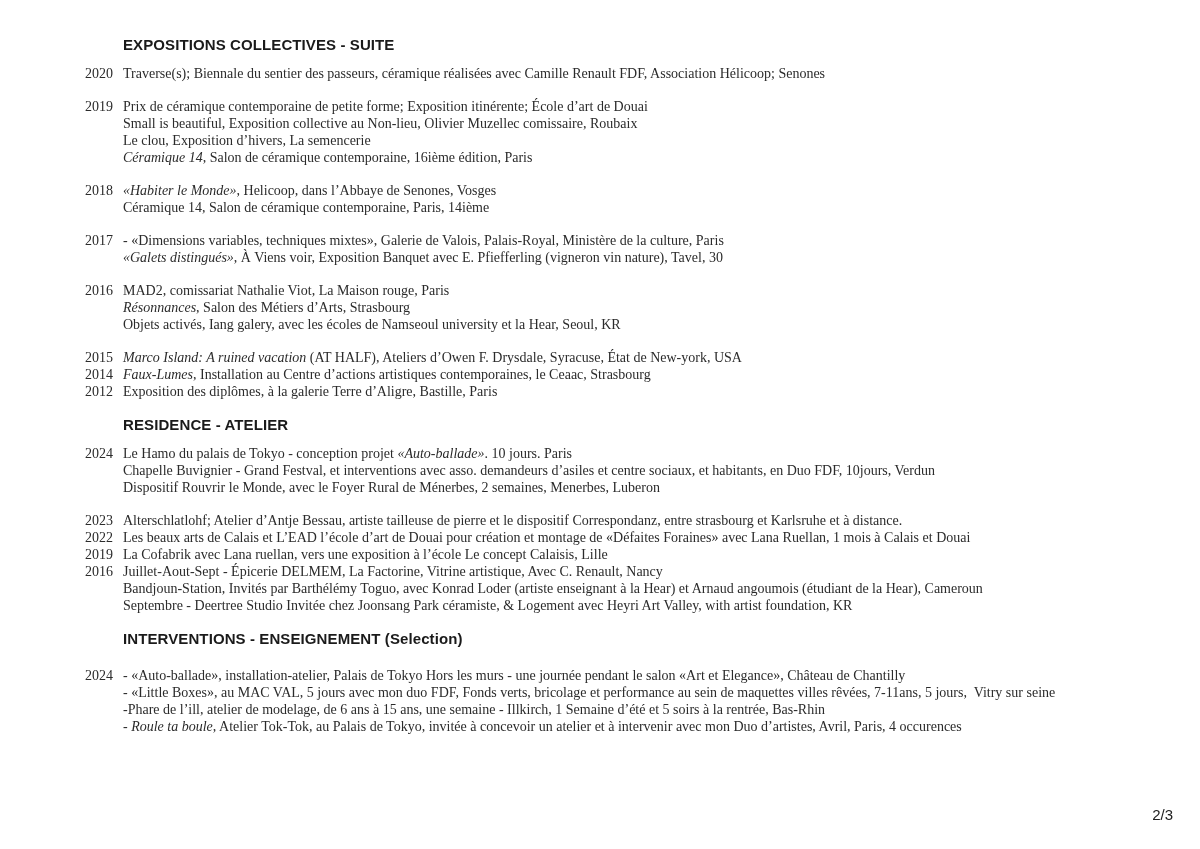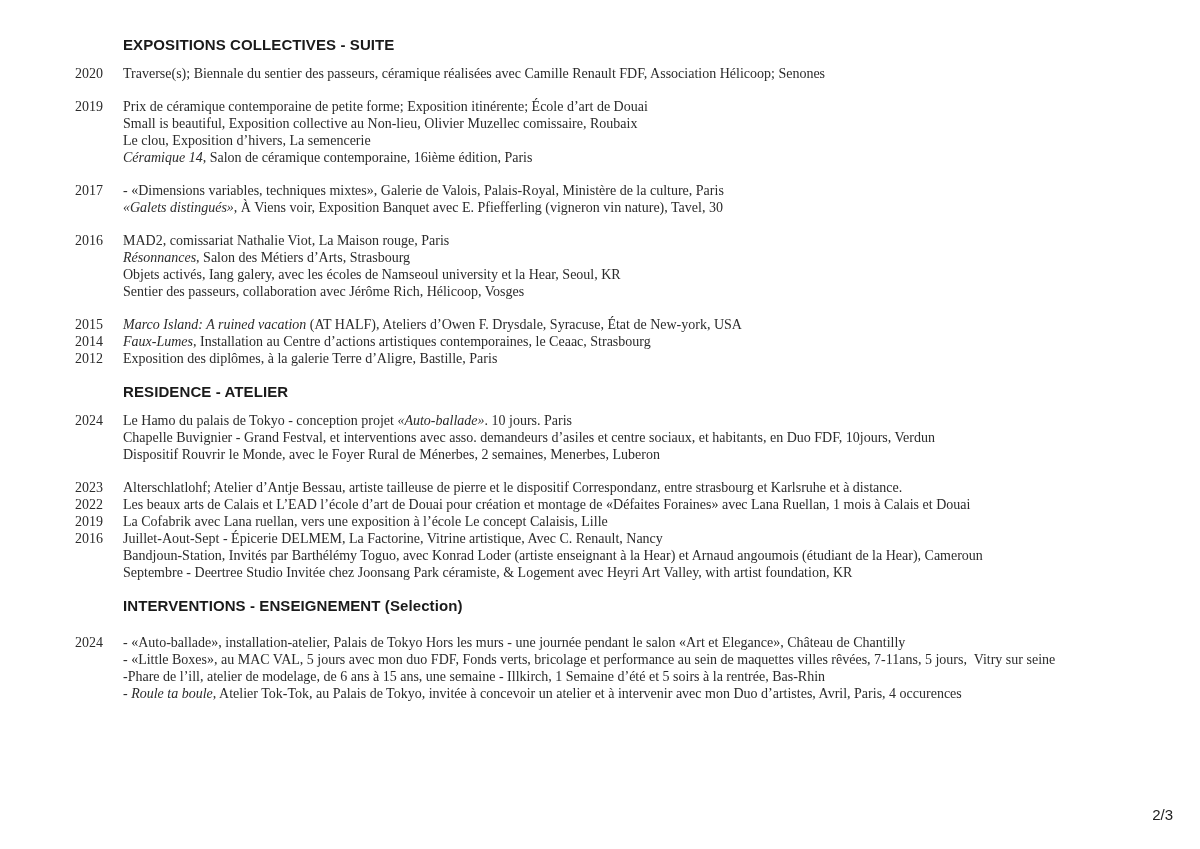--- a/index.html
+++ b/index.html
@@ -43,20 +43,21 @@
   }
   .row {
     display: flex;
     font-size: 14px;
     line-height: 17px;
   }
   .year {
     flex: 0 0 48px;
     width: 48px;
     color: #2b2b2b;
+    text-align: center;
   }
   .text {
     flex: 1;
     white-space: pre-wrap;
   }
   .text em {
     font-style: italic;
     text-align: right;
   }
   .page-number {
@@ -94,44 +95,50 @@
             <span class="year"></span>
             <span class="text"><span>Le clou, Exposition d’hivers, La semencerie</span></span>
           </div>
           <div class="row">
             <span class="year"></span>
             <span class="text"><em>Céramique 14</em><span>, Salon de céramique contemporaine, 16ième édition, Paris</span></span>
           </div>
         </div>
         <div class="block">
           <div class="row">
+            <span class="year">2018</span>
+            <span class="text"><em>«Habiter le Monde»</em><span>, Helicoop, dans l’Abbaye de Senones, Vosges</span></span>
+          </div>
+          <div class="row">
+            <span class="year"></span>
+            <span class="text"><span>Céramique 14, Salon de céramique contemporaine, Paris, 14ième</span></span>
+          </div>
+        </div>
+        <div class="block">
+          <div class="row">
             <span class="year">2017</span>
             <span class="text"><span>- «Dimensions variables, techniques mixtes», Galerie de Valois, Palais-Royal, Ministère de la culture, Paris</span></span>
           </div>
           <div class="row">
             <span class="year"></span>
             <span class="text"><em>«Galets distingués»</em><span>, À Viens voir, Exposition Banquet avec E. Pfiefferling (vigneron vin nature), Tavel, 30</span></span>
           </div>
         </div>
         <div class="block">
           <div class="row">
             <span class="year">2016</span>
             <span class="text"><span>MAD2, comissariat Nathalie Viot, La Maison rouge, Paris</span></span>
           </div>
           <div class="row">
             <span class="year"></span>
             <span class="text"><em>Résonnances</em><span>, Salon des Métiers d’Arts, Strasbourg</span></span>
           </div>
           <div class="row">
             <span class="year"></span>
             <span class="text"><span>Objets activés, Iang galery, avec les écoles de Namseoul university et la Hear, Seoul, KR</span></span>
-          </div>
-          <div class="row">
-            <span class="year"></span>
-            <span class="text"><span>Sentier des passeurs, collaboration avec Jérôme Rich, Hélicoop, Vosges</span></span>
           </div>
         </div>
         <div class="block">
           <div class="row">
             <span class="year">2015</span>
             <span class="text"><em>Marco Island: A ruined vacation</em><span> (AT HALF), Ateliers d’Owen F. Drysdale, Syracuse, État de New-york, USA</span></span>
           </div>
           <div class="row">
             <span class="year">2014</span>
             <span class="text"><em>Faux-Lumes</em><span>, Installation au Centre d’actions artistiques contemporaines, le Ceaac, Strasbourg</span></span>

